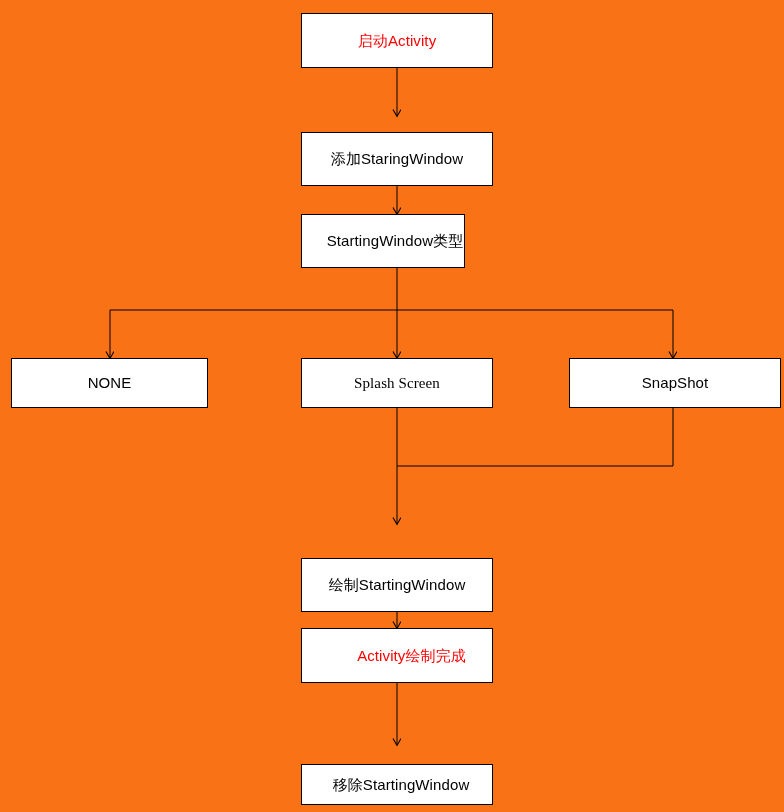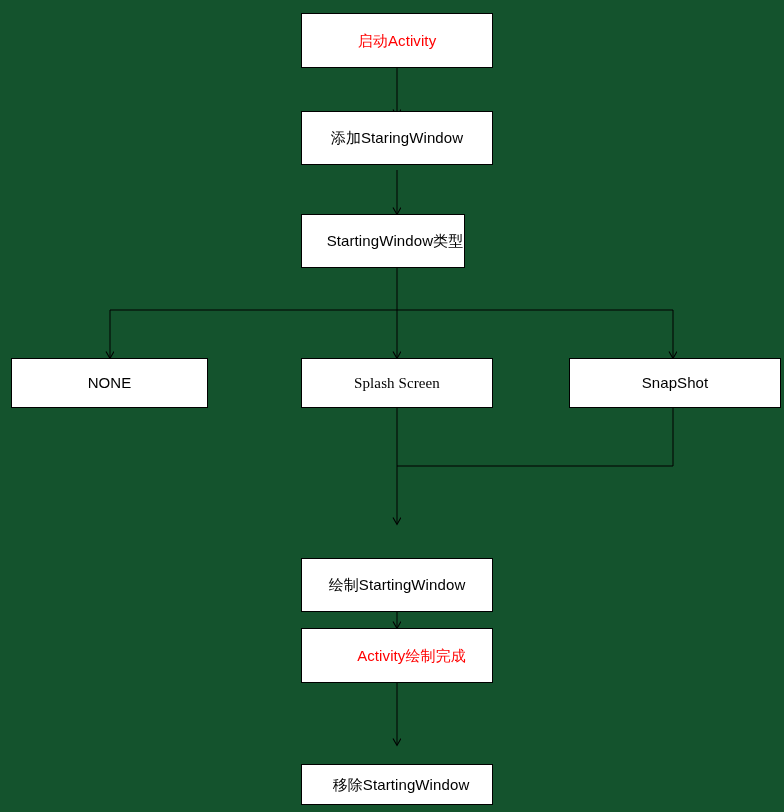--- a/index.html
+++ b/index.html
@@ -7,21 +7,21 @@
     padding: 0;
     background: #ffffff;
   }
   body {
     font-family: "Liberation Sans", "DejaVu Sans", sans-serif;
   }
   #canvas {
     position: relative;
     width: 784px;
     height: 812px;
-    background: #14532d;
+    background: #f97316;
     overflow: hidden;
   }
   #edges {
     position: absolute;
     left: 0;
     top: 0;
     width: 784px;
     height: 812px;
   }
   .node {
@@ -77,21 +77,21 @@
 
     <path d="M397,578 L397,628" fill="none" stroke="#000000" stroke-width="1" marker-end="url(#arrow)"></path>
 
     <path d="M397,683 L397,745" fill="none" stroke="#000000" stroke-width="1" marker-end="url(#arrow)"></path>
   </svg>
 
   <div class="node" style="left: 301px; top: 13px; width: 192px; height: 55px; color: rgb(255, 0, 0);">
     <span class="node-label">启动Activity</span>
   </div>
 
-  <div class="node" style="left:301px; top:111px; width:192px; height:54px;">
+  <div class="node" style="left:301px; top:132px; width:192px; height:54px;">
     <span class="node-label">添加StaringWindow</span>
   </div>
 
   <div class="node" style="left:301px; top:214px; width:164px; height:54px;padding-left:24px;">
     <span class="node-label">StartingWindow类型</span>
   </div>
 
   <div class="node" style="left:11px; top:358px; width:197px; height:50px;">
     <span class="node-label">NONE</span>
   </div>

